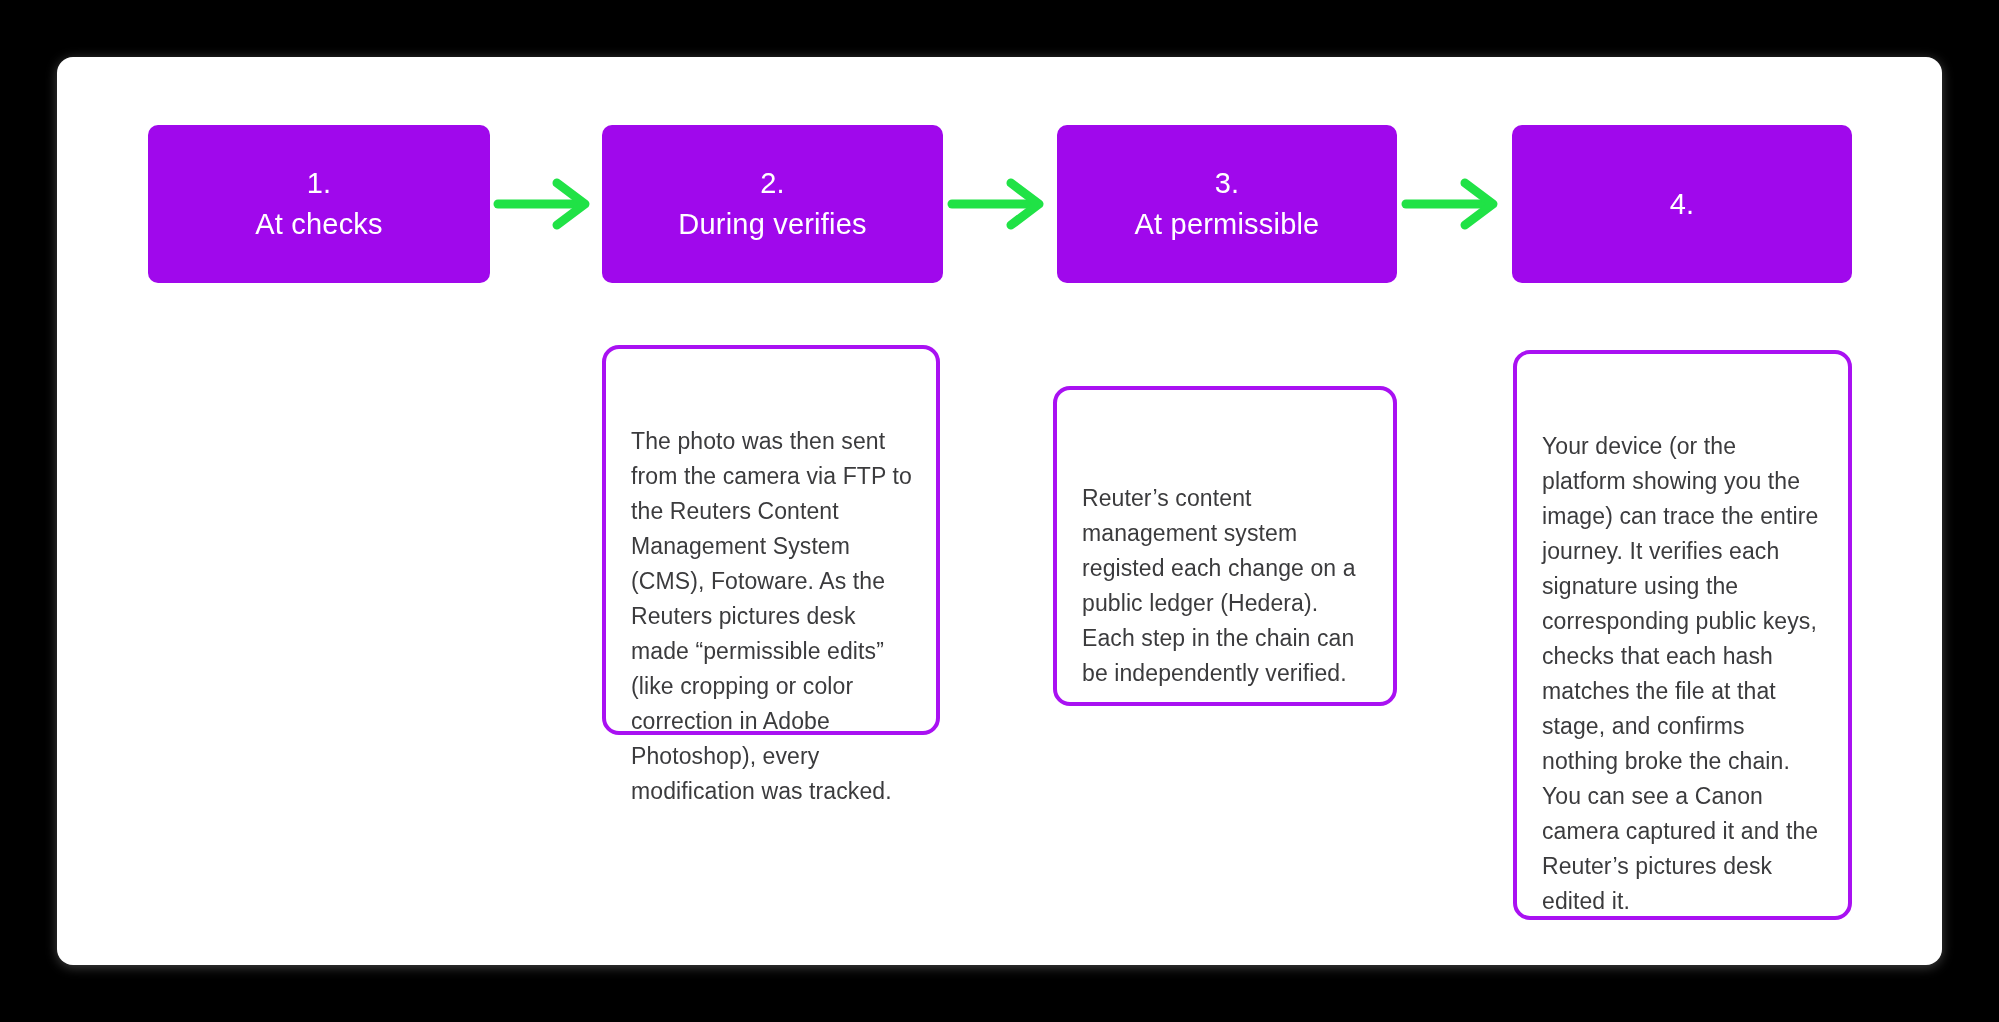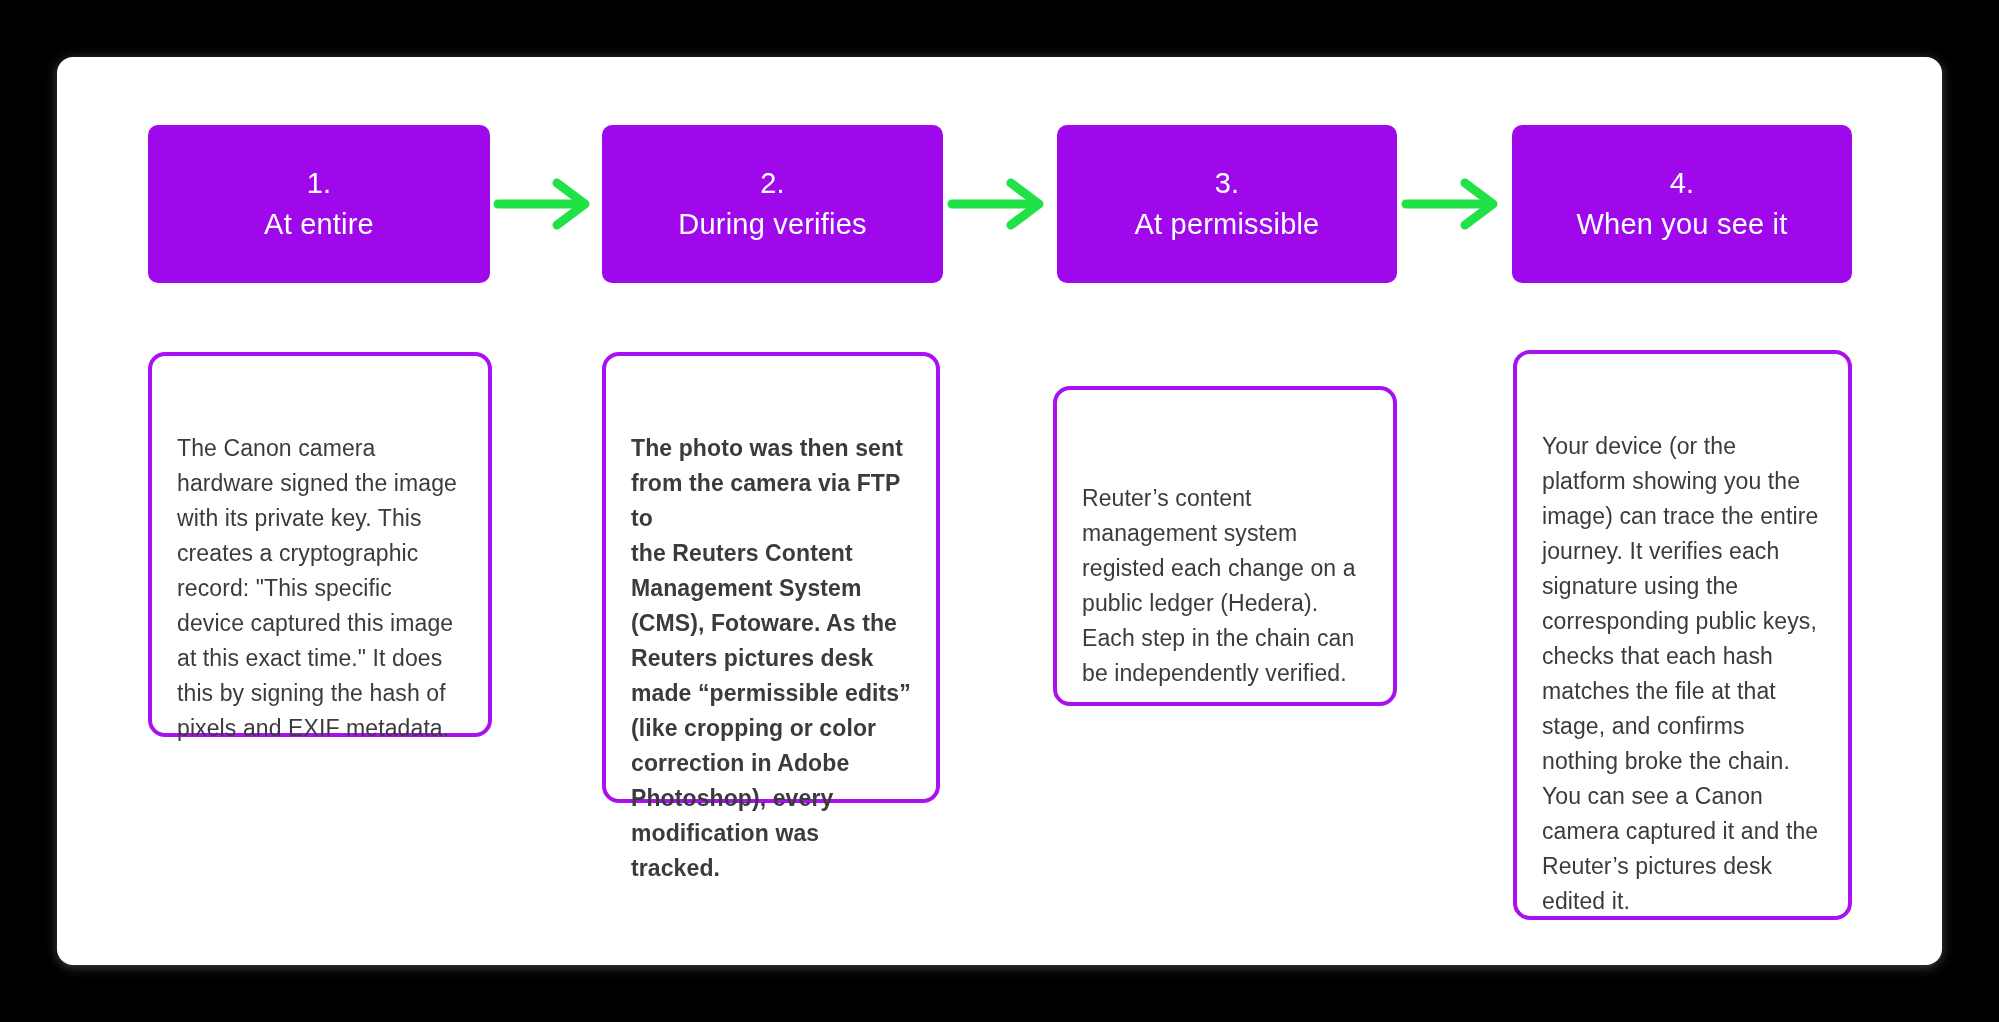--- a/index.html
+++ b/index.html
@@ -53,32 +53,32 @@
     border: 4px solid var(--detail-border, #a911f2);
     border-radius: 17px;
     color: var(--detail-text, #3b3b3d);
     font-size: 23px;
     line-height: 35px;
     white-space: pre-line;
     padding: 40px 24px 0 25px;
     letter-spacing: 0.1px;
   }
   .detail1 { left: 91px;   top: 295px; width: 344px; height: 385px; }
-  .detail2 { left: 545px;  top: 295px; width: 338px; height: 451px; font-weight: bold; }
+  .detail2 { left: 545px;  top: 288px; width: 338px; height: 390px; }
   .detail3 { left: 996px;  top: 293px; width: 344px; height: 320px; padding-top: 56px; margin-top: 36px; }
   .detail4 { left: 1456px; top: 293px; width: 339px; height: 570px; }
 </style>
 </head>
 <body>
 
 <div class="card">
 
   <div class="step step1">
     <div>1.</div>
-    <div>At entire</div>
+    <div>At checks</div>
   </div>
 
   <svg class="arrow arrow1" viewBox="0 0 108 58">
     <line x1="7" y1="29" x2="88" y2="29"></line>
     <polyline points="66,8 94,29 66,50"></polyline>
   </svg>
 
   <div class="step step2">
     <div>2.</div>
     <div>During verifies</div>
@@ -94,34 +94,22 @@
     <div>At permissible</div>
   </div>
 
   <svg class="arrow arrow3" viewBox="0 0 108 58">
     <line x1="7" y1="29" x2="88" y2="29"></line>
     <polyline points="66,8 94,29 66,50"></polyline>
   </svg>
 
   <div class="step step4">
     <div>4.</div>
-    <div>When you see it</div>
   </div>
 
-  <div class="detail detail1">
-    <span>The Canon camera
-hardware signed the image
-with its private key. This
-creates a cryptographic
-record: "This specific
-device captured this image
-at this exact time." It does
-this by signing the hash of
-pixels and EXIF metadata.</span>
-  </div>
 
   <div class="detail detail2">
     <span>The photo was then sent
 from the camera via FTP to
 the Reuters Content
 Management System
 (CMS), Fotoware. As the
 Reuters pictures desk
 made “permissible edits”
 (like cropping or color

